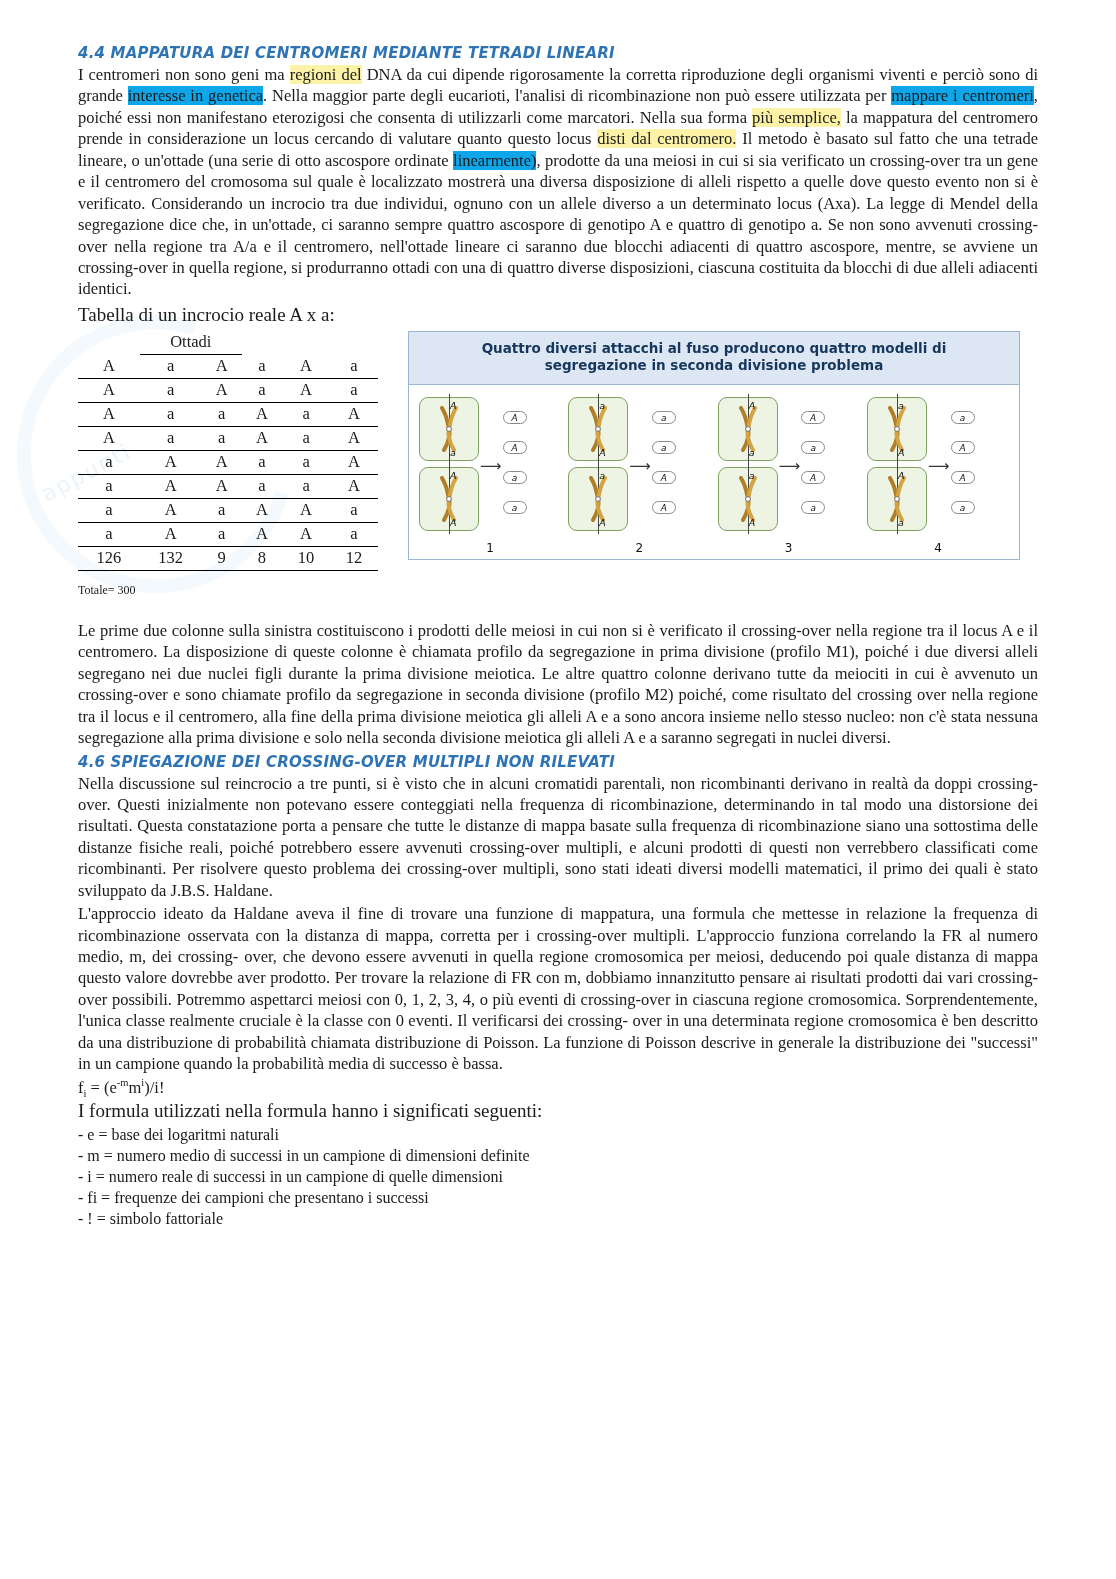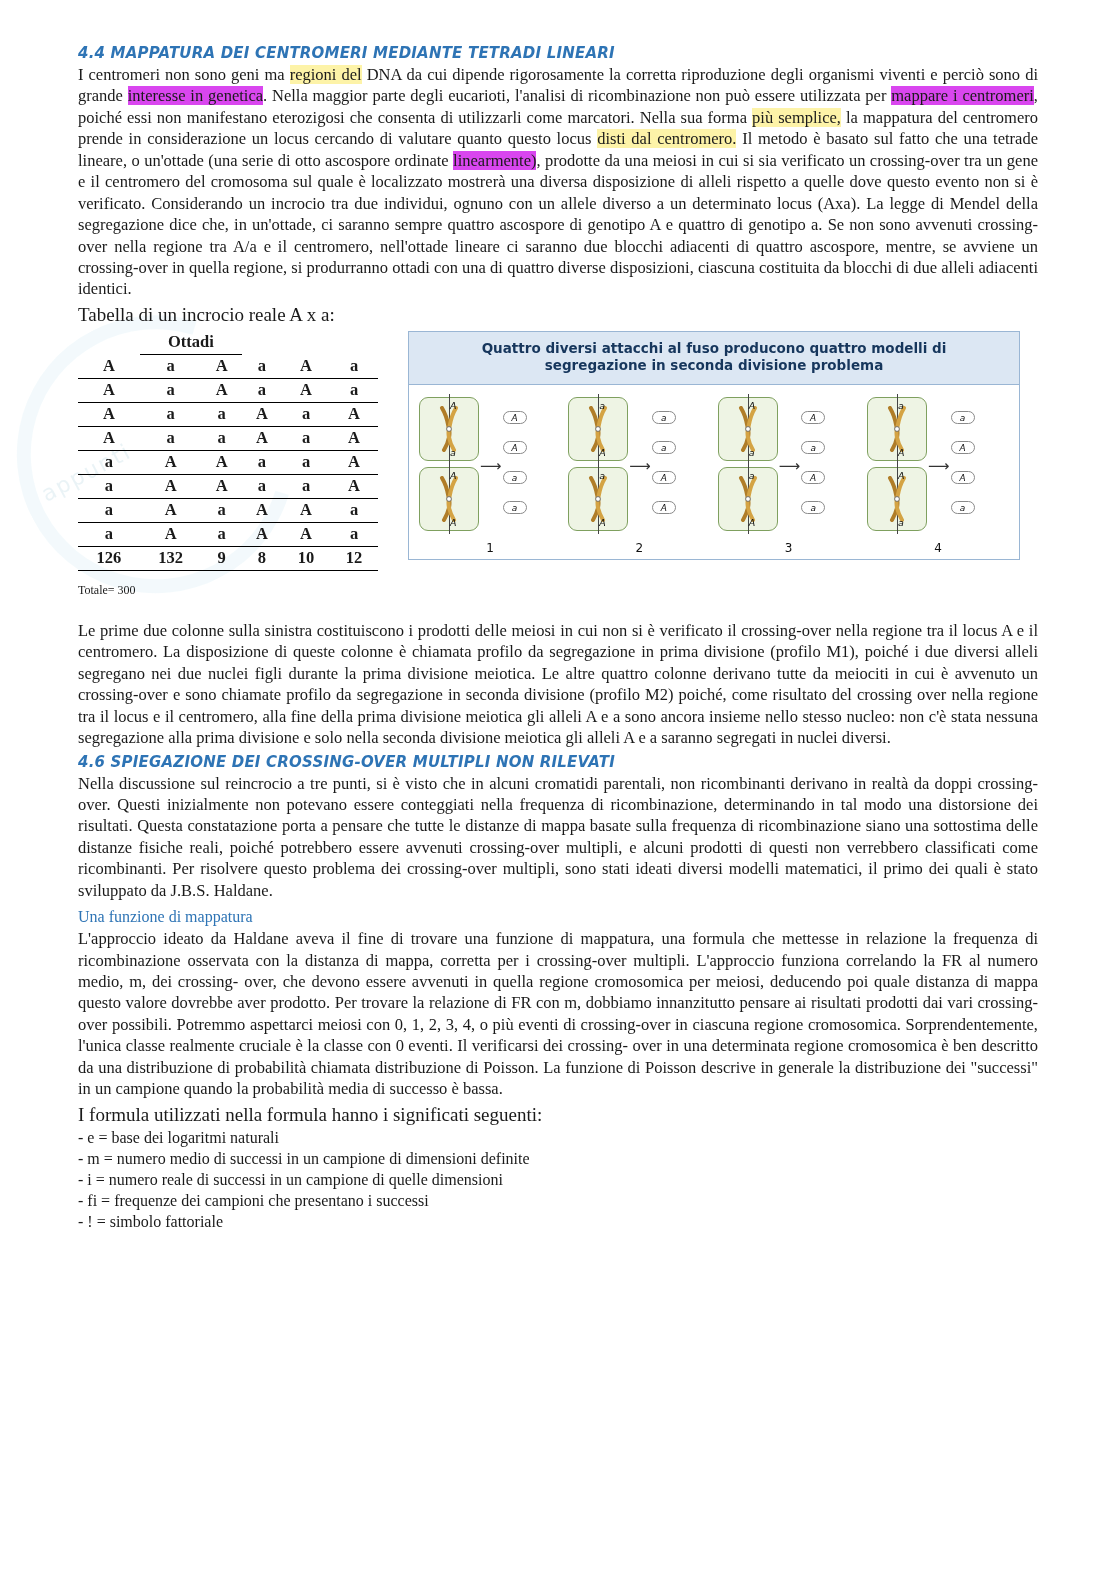--- a/index.html
+++ b/index.html
@@ -44,37 +44,37 @@
     font-size:16.5px;
     line-height:1.30;
     text-align:justify;
     margin:0 0 2px 0;
     hyphens:none;
   }
   .small-line { font-size:19px; line-height:1.32; margin:0; }
 
   
   .hl-y { background:#fdf3a8; }
-  .hl-g { background:#d946ef; }
+  .hl-g { background:#0ea5e9; }
 
   
   .table-wrap {
     margin-top:4px;
   }
   table.ottadi {
     border-collapse:collapse;
     font-size:16.5px;
     width:300px;
   }
   table.ottadi td, table.ottadi th {
     border:0;
     border-bottom:1px solid #000;
     padding:1px 6px 1px 6px;
     text-align:center;
-    font-weight:bold;
+    font-weight:normal;
     height:21px;
   }
   table.ottadi tr:first-child td {
     border-bottom:1px solid #000;
   }
   .tbl-header-cell {
     text-align:center;
   }
   .totale {
     font-size:12px;
@@ -482,25 +482,25 @@
         </div>
       </div>
     </div>
 
     <p class="para" style="margin-top:22px;">Le prime due colonne sulla sinistra costituiscono i prodotti delle meiosi in cui non si è verificato il crossing-over nella regione tra il locus A e il  centromero.  La disposizione di  queste colonne è chiamata profilo da segregazione in prima divisione (profilo M1), poiché i due diversi alleli segregano nei due nuclei figli durante la prima divisione meiotica. Le altre quattro colonne derivano tutte da meiociti in cui è avvenuto un crossing-over e sono chiamate profilo da segregazione in seconda divisione (profilo M2) poiché, come risultato del crossing over nella regione tra il locus e il centromero, alla fine della prima divisione meiotica gli alleli A e a sono ancora insieme nello stesso nucleo: non c'è stata nessuna segregazione alla prima divisione e solo nella seconda divisione meiotica gli alleli A e a saranno segregati in nuclei diversi.</p>
 
     <h2 class="section" style="margin-top:4px;">4.6 SPIEGAZIONE DEI CROSSING-OVER MULTIPLI NON RILEVATI</h2>
 
     <p class="para">Nella discussione sul reincrocio a tre punti, si è visto che in alcuni cromatidi parentali, non ricombinanti derivano in realtà da doppi crossing-over. Questi inizialmente non potevano essere conteggiati nella frequenza di ricombinazione, determinando in tal modo una distorsione dei risultati. Questa constatazione porta a pensare che tutte le distanze di mappa basate sulla frequenza di ricombinazione siano una sottostima delle distanze fisiche reali, poiché potrebbero essere avvenuti crossing-over multipli, e alcuni prodotti di questi non verrebbero classificati come ricombinanti. Per risolvere questo problema dei crossing-over multipli, sono stati ideati diversi modelli matematici, il primo dei quali è stato sviluppato da J.B.S. Haldane.</p>
 
-    <h3 class="subsection">Una funzione di mappatura</h3>
 
     <p class="para">L'approccio ideato da Haldane aveva il fine di trovare una funzione di mappatura, una formula che mettesse in relazione la frequenza di ricombinazione osservata con la distanza di mappa, corretta per i crossing-over multipli. L'approccio funziona correlando la FR al numero medio, m, dei crossing- over, che devono essere avvenuti in quella regione cromosomica per meiosi, deducendo poi quale distanza di mappa questo valore dovrebbe aver prodotto. Per trovare la relazione di FR con m, dobbiamo innanzitutto pensare ai risultati prodotti dai vari crossing- over possibili. Potremmo aspettarci meiosi con 0, 1, 2, 3, 4, o più eventi di crossing-over in ciascuna regione cromosomica. Sorprendentemente, l'unica classe realmente cruciale è la classe con 0 eventi. Il verificarsi dei crossing- over in una determinata regione cromosomica è ben descritto da una distribuzione di probabilità chiamata distribuzione di Poisson. La funzione di Poisson descrive in generale la distribuzione dei "successi" in un campione quando la probabilità media di successo è bassa.</p>
 
 
+    <p class="formula">f<sub>i</sub> = (e<sup>-m</sup>m<sup>i</sup>)/i!</p>
 
     <p class="small-line">I formula utilizzati nella formula hanno i significati seguenti:</p>
 
     <div class="bullets">
       <p>- e = base dei logaritmi naturali</p>
       <p>- m = numero medio di successi in un campione di dimensioni definite</p>
       <p>- i = numero reale di successi in un campione di quelle dimensioni</p>
       <p>- fi = frequenze dei campioni che presentano i successi</p>
       <p>- ! = simbolo fattoriale</p>
     </div>

